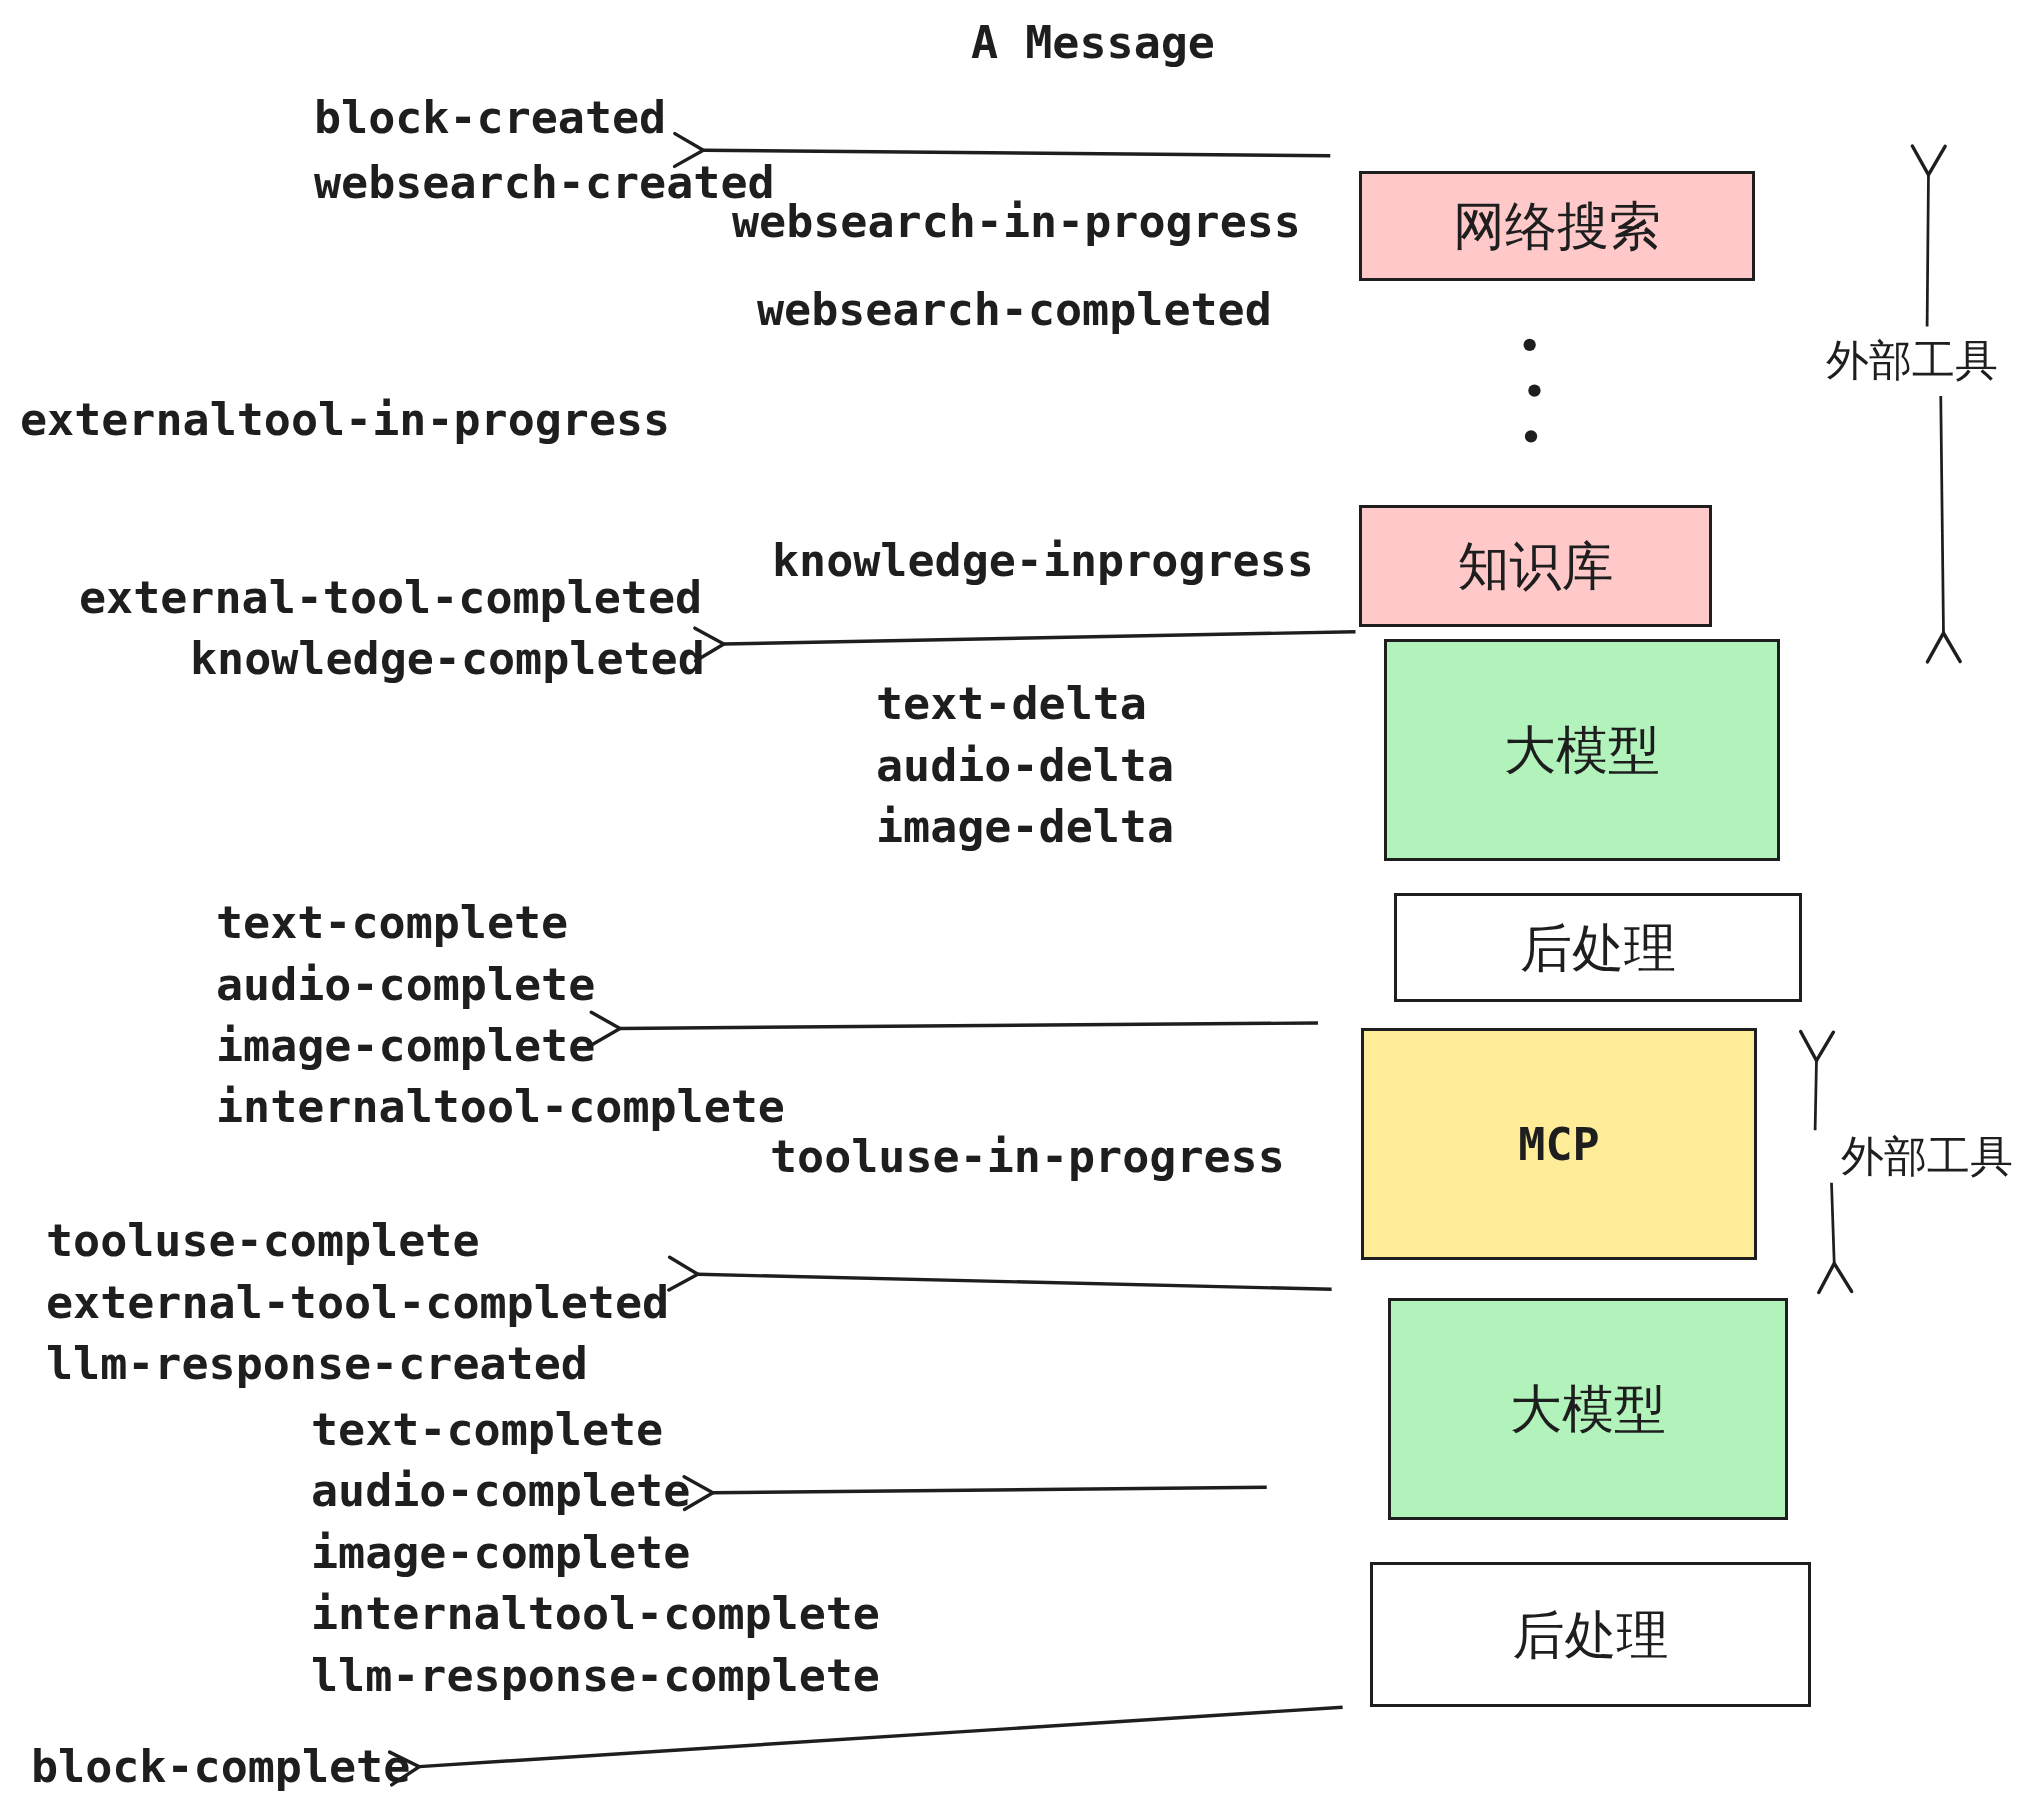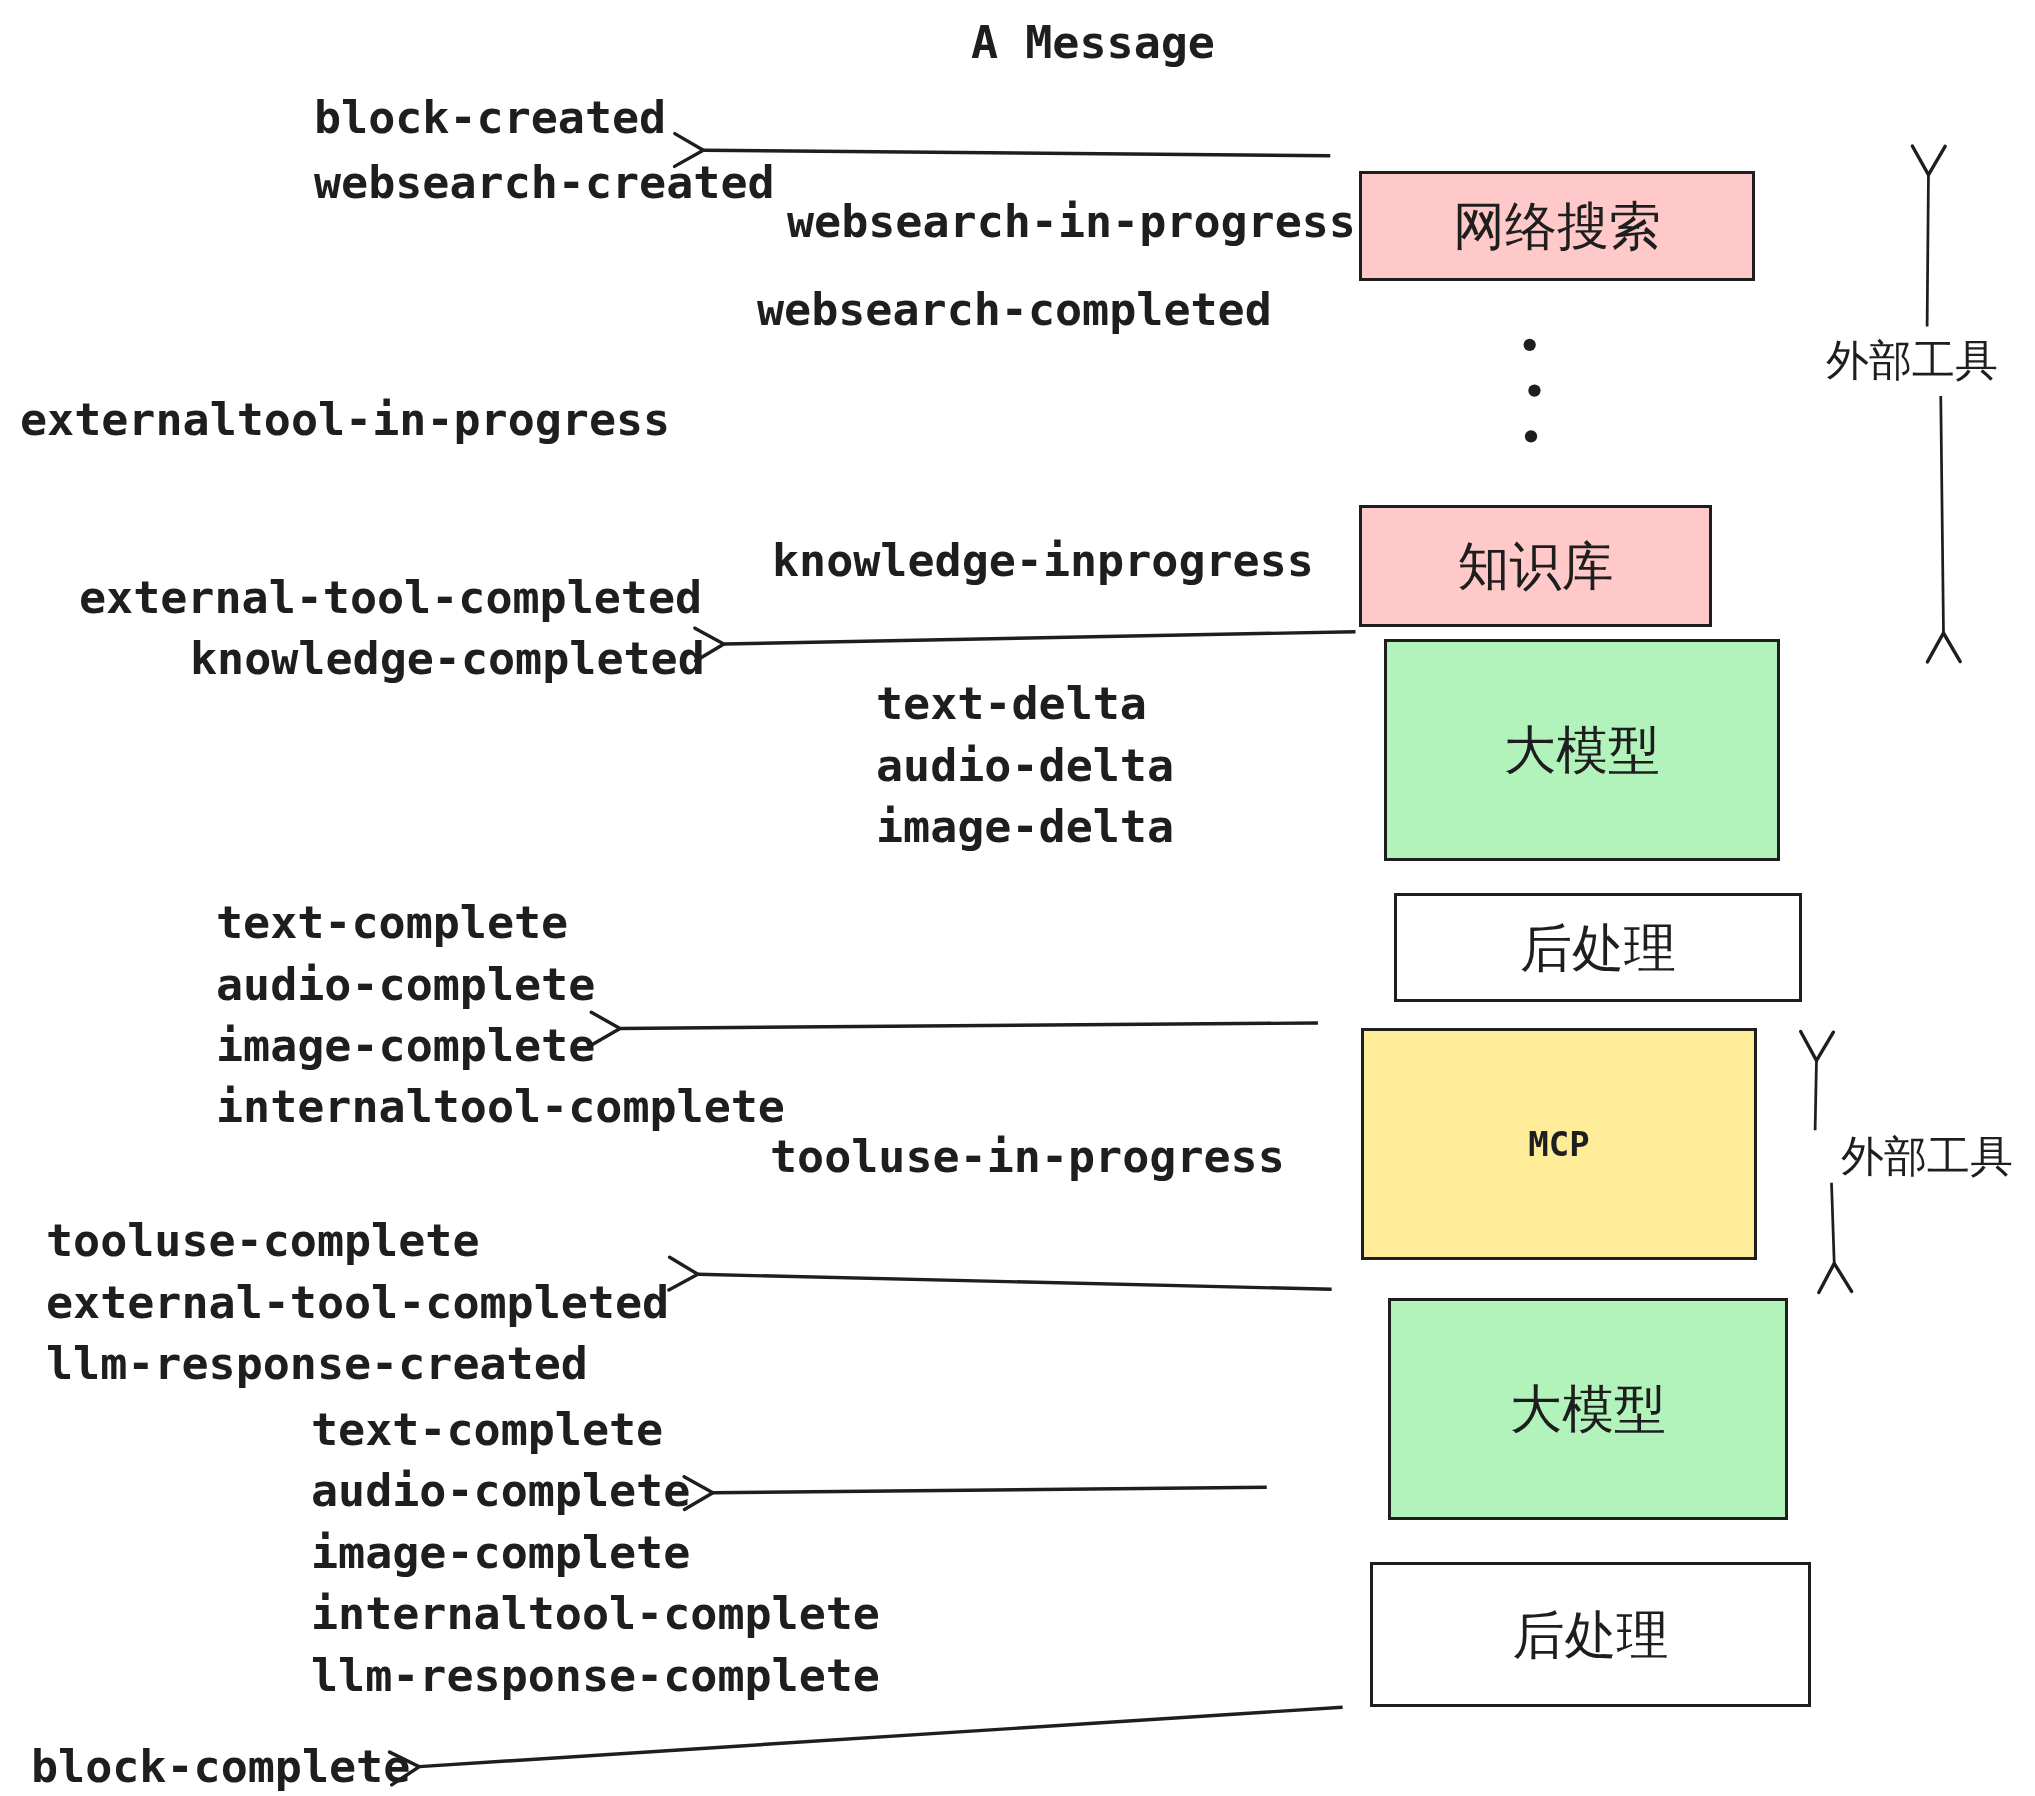--- a/index.html
+++ b/index.html
@@ -25,38 +25,38 @@
   .box{
     position:absolute;border:3.4px solid var(--ink);box-sizing:border-box;
     display:flex;align-items:center;justify-content:center;
     font-family:"DejaVu Sans",sans-serif;font-size:52px;color:var(--ink);
     line-height:1;
   }
   .box.pink{background:var(--pink);}
   .box.green{background:var(--green);margin-left:25px;}
   .box.yellow{background:var(--yellow);}
   .box.white{background:var(--background);margin-left:18px;}
-  .box .mono{font-family:"DejaVu Sans Mono",monospace;font-weight:bold;font-size:34px;}
+  .box .mono{font-family:"DejaVu Sans Mono",monospace;font-weight:bold;font-size:45px;}
   .cjk{
     position:absolute;white-space:nowrap;color:var(--ink);
     font-family:Liberation Serif, serif;font-size:43px;
     transform:translate(-50%,-50%);line-height:1;
   }
   svg.overlay{position:absolute;left:0;top:0;}
 </style>
 </head>
 <body>
 
 <div class="canvas">
 
   <div class="title" style="left:1093px;top:42px">A Message</div>
 
   <div class="lbl" style="left:314px;top:117px">block-created</div>
   <div class="lbl" style="left:314px;top:182px">websearch-created</div>
-  <div class="lbl" style="left:787px;top:221px">websearch-in-progress</div>
+  <div class="lbl" style="left:732px;top:221px">websearch-in-progress</div>
   <div class="lbl" style="left:757px;top:309px">websearch-completed</div>
   <div class="lbl" style="left:20px;top:419px">externaltool-in-progress</div>
   <div class="lbl" style="left:772px;top:560px">knowledge-inprogress</div>
   <div class="lbl" style="left:79px;top:597px">external-tool-completed</div>
   <div class="lbl" style="left:190px;top:658px">knowledge-completed</div>
   <div class="lbl" style="left:876px;top:703px">text-delta</div>
   <div class="lbl" style="left:876px;top:765px">audio-delta</div>
   <div class="lbl" style="left:876px;top:826px">image-delta</div>
   <div class="lbl" style="left:216px;top:922px">text-complete</div>
   <div class="lbl" style="left:216px;top:984px">audio-complete</div>

